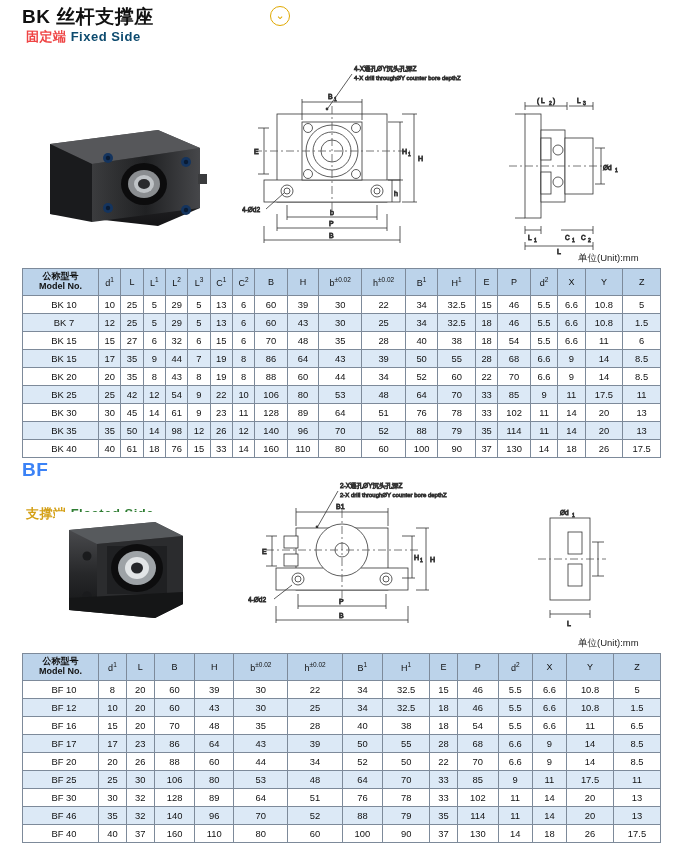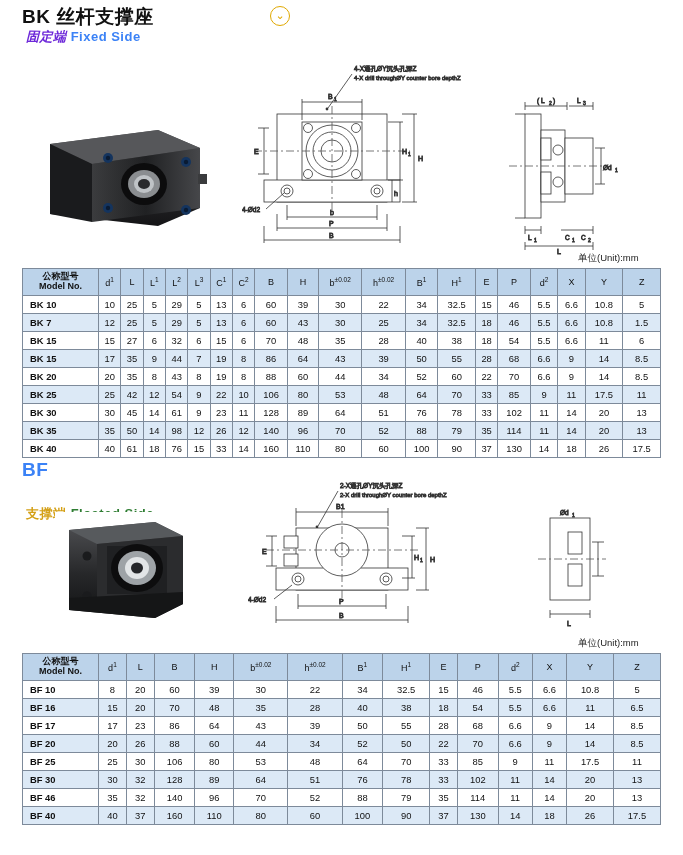--- a/index.html
+++ b/index.html
@@ -14,22 +14,22 @@
   .page{position:relative;width:683px;height:741px;}
 
   
   .sec-title{
     position:absolute;
     font-weight:bold;
     letter-spacing:.5px;
   }
   .bk-title{left:22px;top:4px;font-size:19px;color:#111;}
   .bk-sub{left:26px;top:28px;font-size:13px;font-weight:bold;}
-  .bk-sub .cn{color:#6d28d9;font-style:italic;}
-  .bk-sub .en{color:#3b82f6;}
+  .bk-sub .cn{color:#ef4444;}
+  .bk-sub .en{color:#0c4a6e;}
   .bf-title{left:22px;top:459px;font-size:19px;color:#3b82f6;}
   .bf-sub{left:26px;top:505px;font-size:13px;font-weight:bold;}
   .bf-sub .cn{color:#d4a017;}
   .bf-sub .en{color:#2e7d32;}
 
   .circle-mark{
     position:absolute;left:270px;top:6px;width:18px;height:18px;
     border:1.4px solid #e0a800;border-radius:50%;
     color:#e0a800;font-size:11px;line-height:16px;text-align:center;
   }
@@ -65,22 +65,22 @@
   }
   table.spec thead th{
     background:#bcd3ea;
     font-size:9px;
     height:26px;
     line-height:1.15;
   }
   table.spec tbody tr:nth-child(odd) td{background:#ffffff;}
   table.spec tbody tr:nth-child(even) td{background:#dce9f6;}
   table.spec tbody td:first-child{
-    font-weight:bold;
-    text-align:left;
+    font-weight:normal;
+    text-align:center;
     padding-left:7px;
   }
   .hdr-model{line-height:1.1;font-weight:bold;}
   .sup{font-size:6.5px;vertical-align:super;}
   #bk-table{left:22px;top:268px;width:639px;}
   #bf-table{left:22px;top:653px;width:639px;}
   #bk-table td:first-child,#bk-table th:first-child{width:68px;}
   #bf-table td:first-child,#bf-table th:first-child{width:68px;}
 </style>
 </head>
@@ -633,20 +633,37 @@
           <td>34</td>
           <td>32.5</td>
           <td>15</td>
           <td>46</td>
           <td>5.5</td>
           <td>6.6</td>
           <td>10.8</td>
           <td>5</td>
         </tr>
         <tr>
+          <td>BF 12</td>
+          <td>10</td>
+          <td>20</td>
+          <td>60</td>
+          <td>43</td>
+          <td>30</td>
+          <td>25</td>
+          <td>34</td>
+          <td>32.5</td>
+          <td>18</td>
+          <td>46</td>
+          <td>5.5</td>
+          <td>6.6</td>
+          <td>10.8</td>
+          <td>1.5</td>
+        </tr>
+        <tr>
           <td>BF 16</td>
           <td>15</td>
           <td>20</td>
           <td>70</td>
           <td>48</td>
           <td>35</td>
           <td>28</td>
           <td>40</td>
           <td>38</td>
           <td>18</td>

